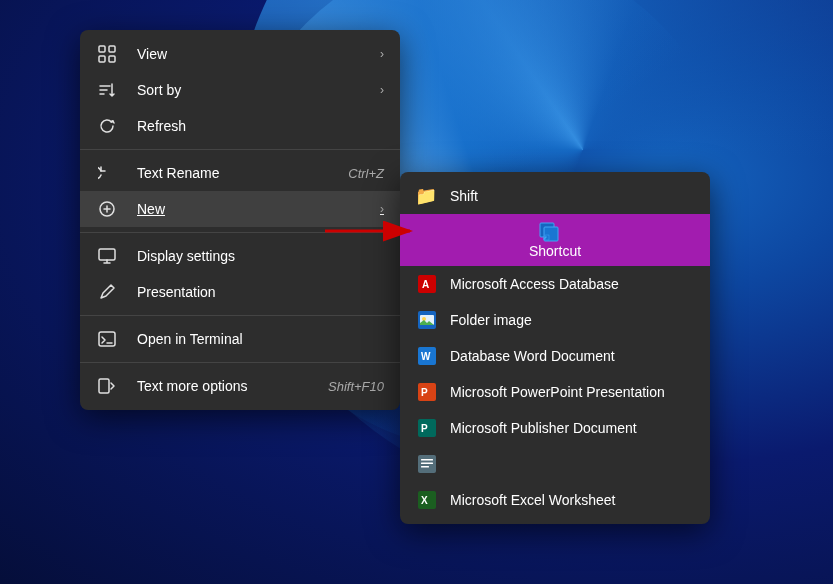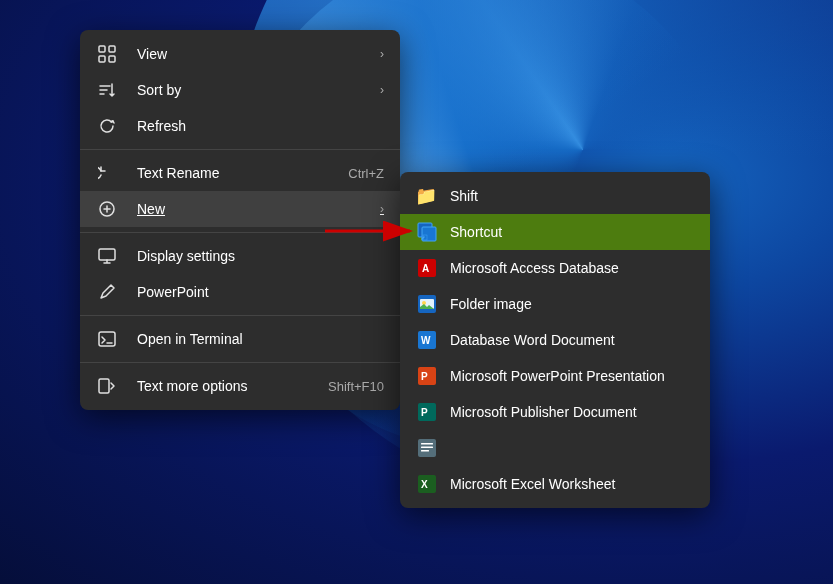--- a/index.html
+++ b/index.html
@@ -82,20 +82,21 @@
     }
 
     .menu-label {
       flex: 1;
     }
 
     .menu-shortcut {
       color: #aaaaaa;
       font-size: 13px;
       margin-left: 20px;
+      font-style: italic;
     }
 
     .menu-arrow {
       color: #aaaaaa;
       font-size: 12px;
       margin-left: 10px;
     }
 
     .menu-divider {
       height: 1px;
@@ -120,21 +121,22 @@
       display: flex;
       align-items: center;
       padding: 7px 16px;
       cursor: pointer;
       color: #ffffff;
       font-size: 14px;
       position: relative;
     }
 
     .submenu-item.highlighted {
-      background: #4d7c0f;
+      background: #a21caf;
+      flex-direction: column;
     }
 
     .submenu-icon {
       width: 22px;
       height: 22px;
       margin-right: 12px;
       display: flex;
       align-items: center;
       justify-content: center;
       flex-shrink: 0;
@@ -245,21 +247,21 @@
     </span>
     <span class="menu-label">Display settings</span>
   </div>
 
   <div class="menu-item">
     <span class="menu-icon">
       <svg class="svg-icon" viewBox="0 0 18 18" fill="none">
         <path d="M3 15l2-5 8-8 3 3-8 8-5 2z" stroke="#e0e0e0" stroke-width="1.5" stroke-linecap="round" stroke-linejoin="round"></path>
       </svg>
     </span>
-    <span class="menu-label">PowerPoint</span>
+    <span class="menu-label">Presentation</span>
   </div>
 
   <div class="menu-divider"></div>
 
   <div class="menu-item">
     <span class="menu-icon">
       <svg class="svg-icon" viewBox="0 0 18 18" fill="none">
         <rect x="1" y="2" width="16" height="14" rx="2" stroke="#e0e0e0" stroke-width="1.5"></rect>
         <path d="M4 7l3 3-3 3M9 13h5" stroke="#e0e0e0" stroke-width="1.5" stroke-linecap="round" stroke-linejoin="round"></path>
       </svg>

